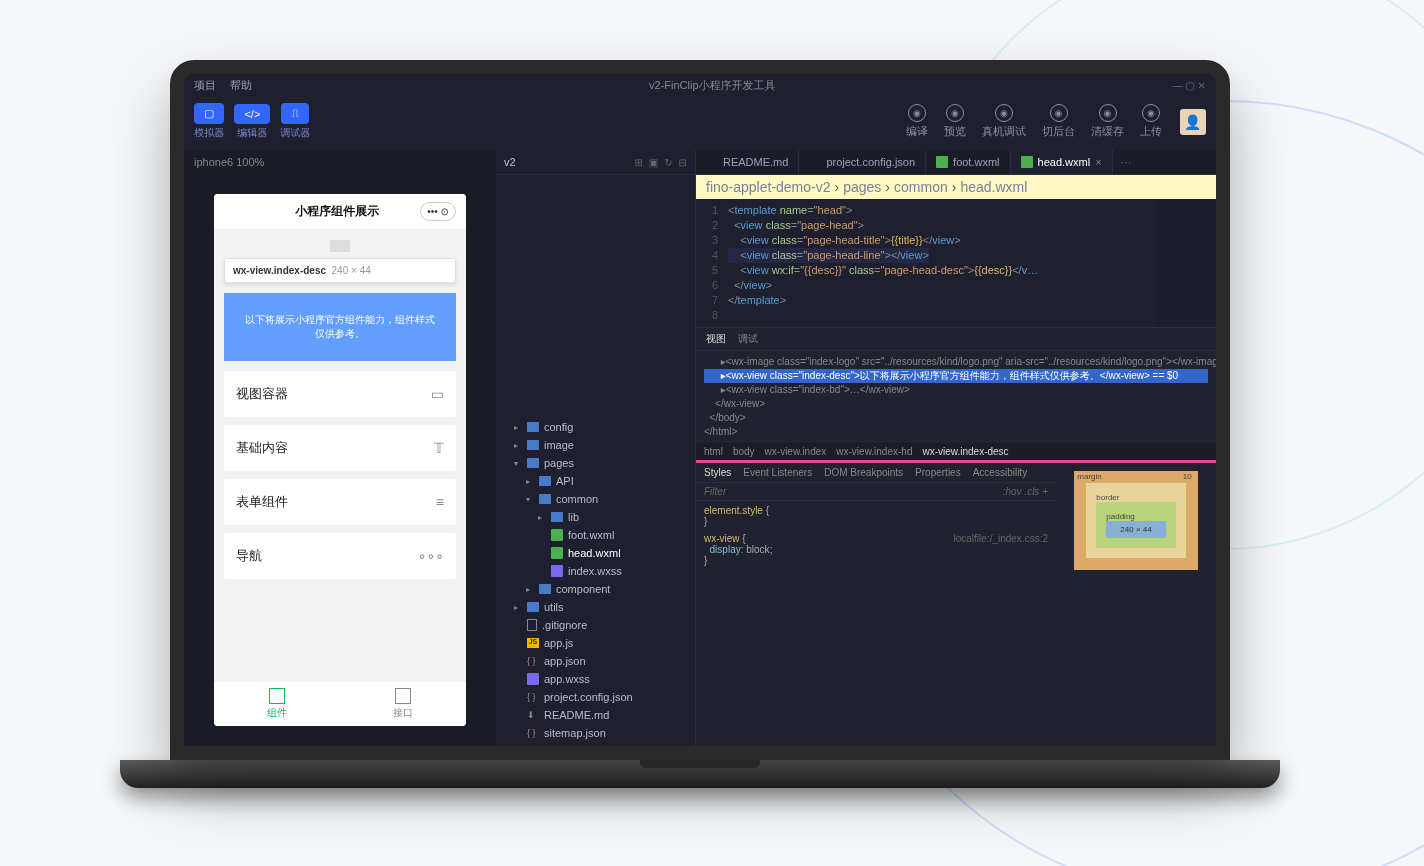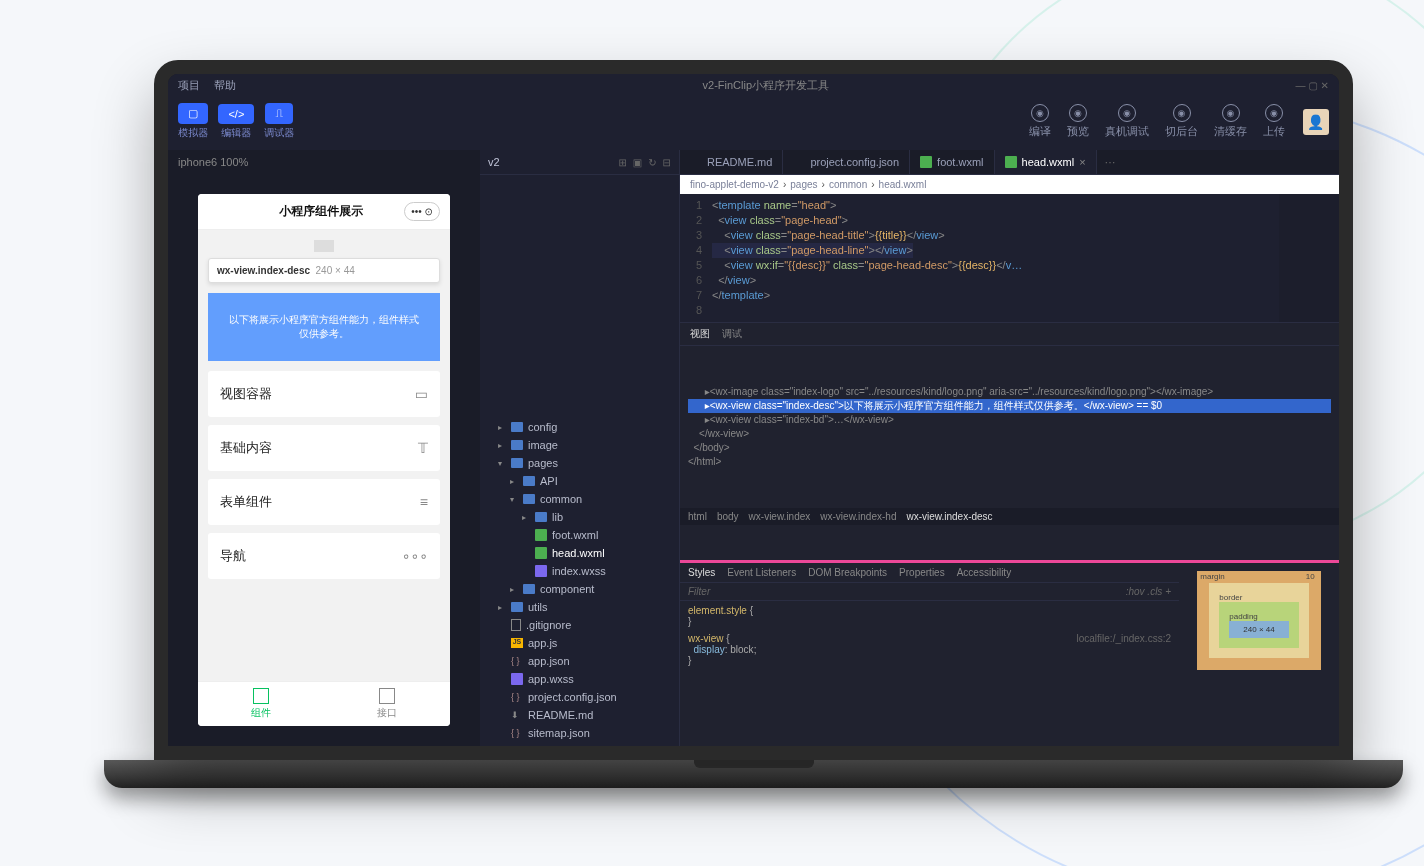--- a/index.html
+++ b/index.html
@@ -3,21 +3,21 @@
 <meta charset="utf-8">
 <style>
 * { margin: 0; padding: 0; box-sizing: border-box; font-family: -apple-system, "Segoe UI", sans-serif; }
 body { background: #f5f7fa; width: 1424px; height: 866px; position: relative; overflow: hidden; }
 
 
 .bg-arc1 { position: absolute; right: -100px; top: -50px; width: 600px; height: 600px; border: 2px solid #8fe3c9; border-radius: 50%; opacity: 0.3; }
 .bg-arc2 { position: absolute; right: -200px; top: 100px; width: 800px; height: 800px; border: 2px solid #6ea5ff; border-radius: 50%; opacity: 0.3; }
 
 
-.laptop { position: absolute; left: 154px; top: 60px; width: 1199px; }
+.laptop { position: absolute; left: 170px; top: 60px; width: 1060px; }
 .laptop-screen { background: #1b1d2a; border: 14px solid #2a2a2a; border-radius: 24px 24px 0 0; height: 700px; overflow: hidden; position: relative; box-shadow: 0 30px 60px rgba(0,0,0,0.3); }
 .camera-dot { position:absolute; top:-8px; left:50%; transform:translateX(-50%); width:6px; height:6px; background:#555; border-radius:50%; }
 .laptop-base { height: 28px; background: linear-gradient(180deg, #5a5a5a 0%, #3a3a3a 60%, #222 100%); border-radius: 0 0 18px 18px; margin: 0 -50px; box-shadow: 0 10px 20px rgba(0,0,0,0.4); }
 .laptop-notch { width:120px; height:8px; background:#333; margin:0 auto; border-radius:0 0 6px 6px; }
 
 
 .ide { display:flex; flex-direction:column; width:100%; height:100%; background:#1e2030; color:#b0b4c8; font-size:11px; }
 
 
 .menubar { display:flex; align-items:center; padding:4px 10px; background:#1e2030; color:#9aa0b8; gap:14px; }
@@ -75,34 +75,34 @@
 .fico.json { width:12px; height:10px; color:#a88; font-size:9px; }
 .fico.md { width:12px; height:10px; color:#888; font-size:9px; }
 .indent-1 { padding-left:18px; } .indent-2 { padding-left:30px; } .indent-3 { padding-left:42px; }
 
 
 .editor-area { flex:1; display:flex; flex-direction:column; background:#1e2030; overflow:hidden; }
 .tab-row { display:flex; background:#1a1c28; border-bottom:1px solid #2a2d42; align-items:center; }
 .ed-tab { display:flex; align-items:center; gap:5px; padding:6px 10px; font-size:11px; color:#9aa0b8; border-right:1px solid #2a2d42; cursor:pointer; }
 .ed-tab.active { background:#1e2030; color:#fff; }
 .ed-more { color:#666; padding:0 8px; }
-.breadcrumb { padding:4px 10px; font-size:10px; color:#7a8099; background:#ffffff; }
+.breadcrumb { padding:4px 10px; font-size:14px; color:#7a8099; background:#fef9c3; }
 .breadcrumb span { color:#7a8099; }
 .breadcrumb .sep { color:#555; margin:0 4px; }
 
 .code { font-family: Consolas, Menlo, monospace; font-size:11px; padding:4px 0; line-height:15px; background:#1e2030; position:relative; flex-shrink:0; }
 .ln { display:flex; }
 .gut { width:32px; text-align:right; padding-right:10px; color:#555; user-select:none; flex-shrink:0; }
 .cl { white-space:pre; }
 .cl.hl { background:#252844; }
 .tag { color:#5a9bd4; } .attr { color:#a8c888; } .str { color:#d19a66; } .punc { color:#888; } .expr { color:#e5b567; }
 .minimap { position:absolute; right:0; top:0; width:60px; height:100%; background:#1a1c28; opacity:0.5; }
 
 
-.devtools { flex:1; display:flex; flex-direction:column; background:#20222f; border-top:1px solid #2a2d42; min-height:0;gap:35px; }
+.devtools { flex:1; display:flex; flex-direction:column; background:#20222f; border-top:1px solid #2a2d42; min-height:0; }
 .dt-tabs { display:flex; padding:4px 10px; gap:12px; font-size:10px; color:#888; border-bottom:1px solid #2a2d42; }
 .dt-tabs span.active { color:#ddd; }
 .dom-view { font-family:Consolas,monospace; font-size:10px; padding:4px 8px; line-height:14px; color:#888; }
 .dom-line { white-space:pre; }
 .dom-line.selected { background:#3366cc; color:#fff; }
 .dom-crumbs { padding:3px 8px; font-size:10px; color:#888; background:#1a1c28; }
 .dom-crumbs span { margin-right:10px; }
 .dom-crumbs span.active { color:#ddd; }
 
 .styles-row { flex:1; display:flex; border-top:3px solid #ec4899; min-height:0; }

